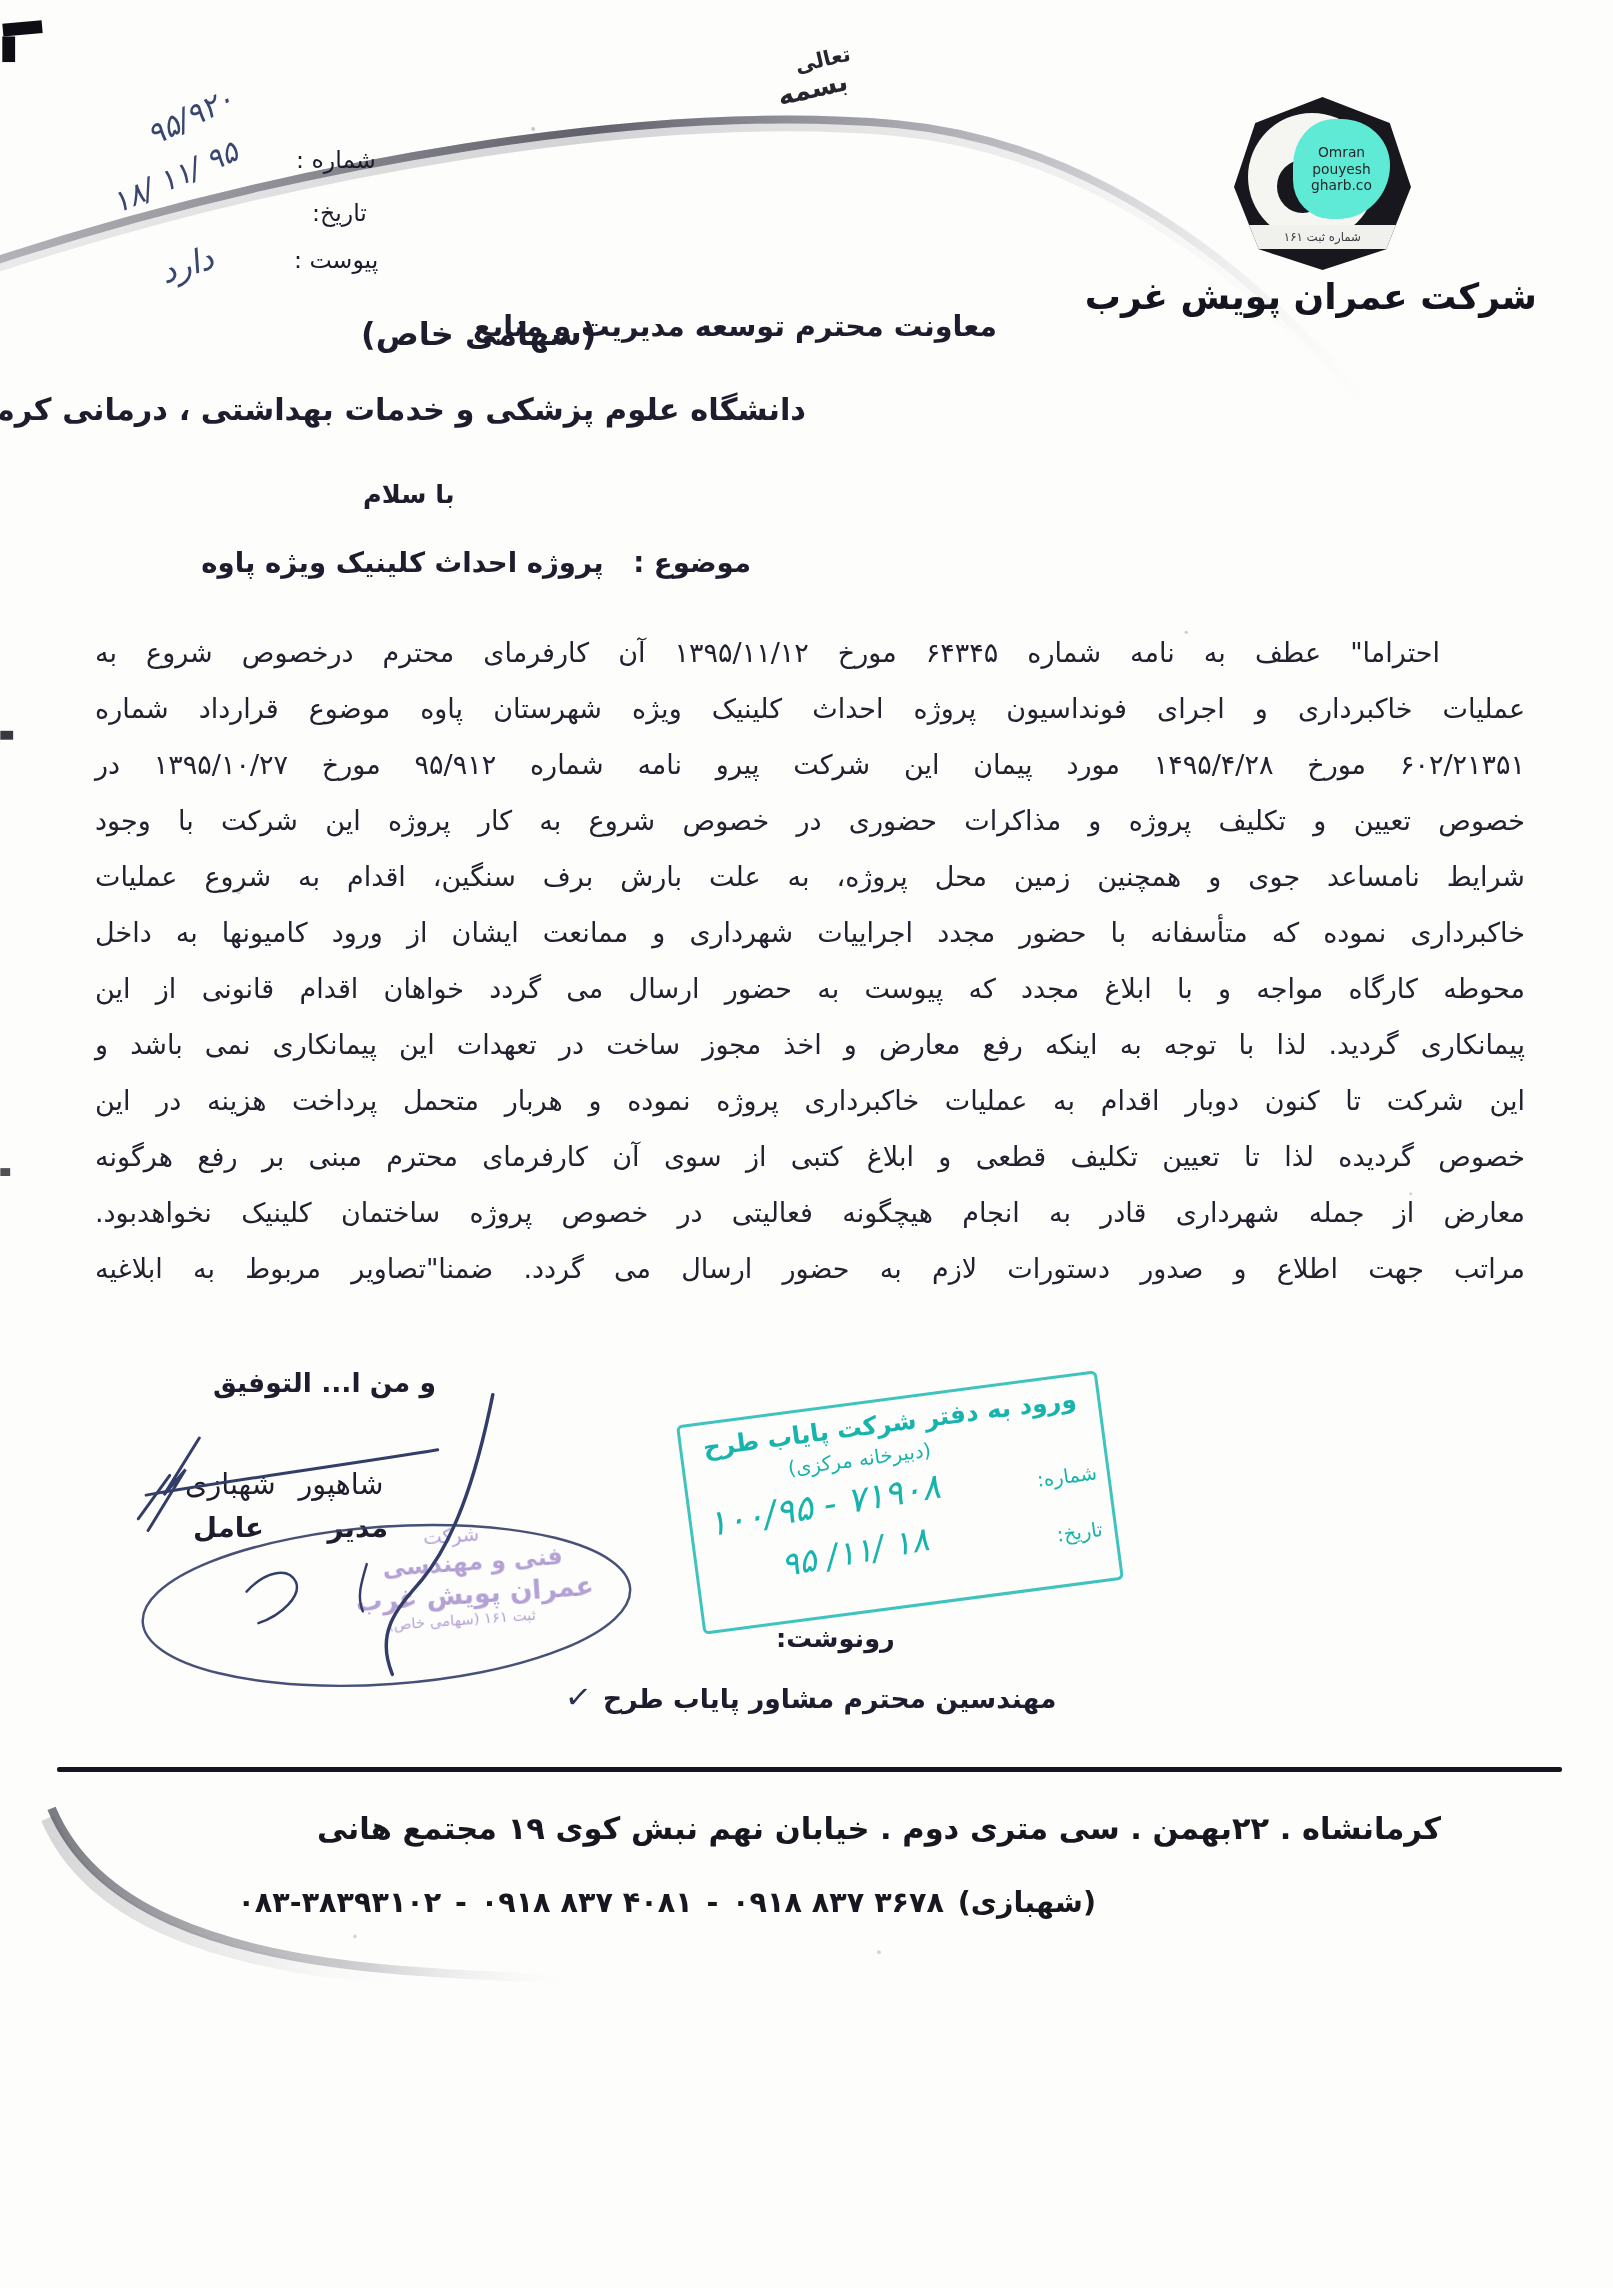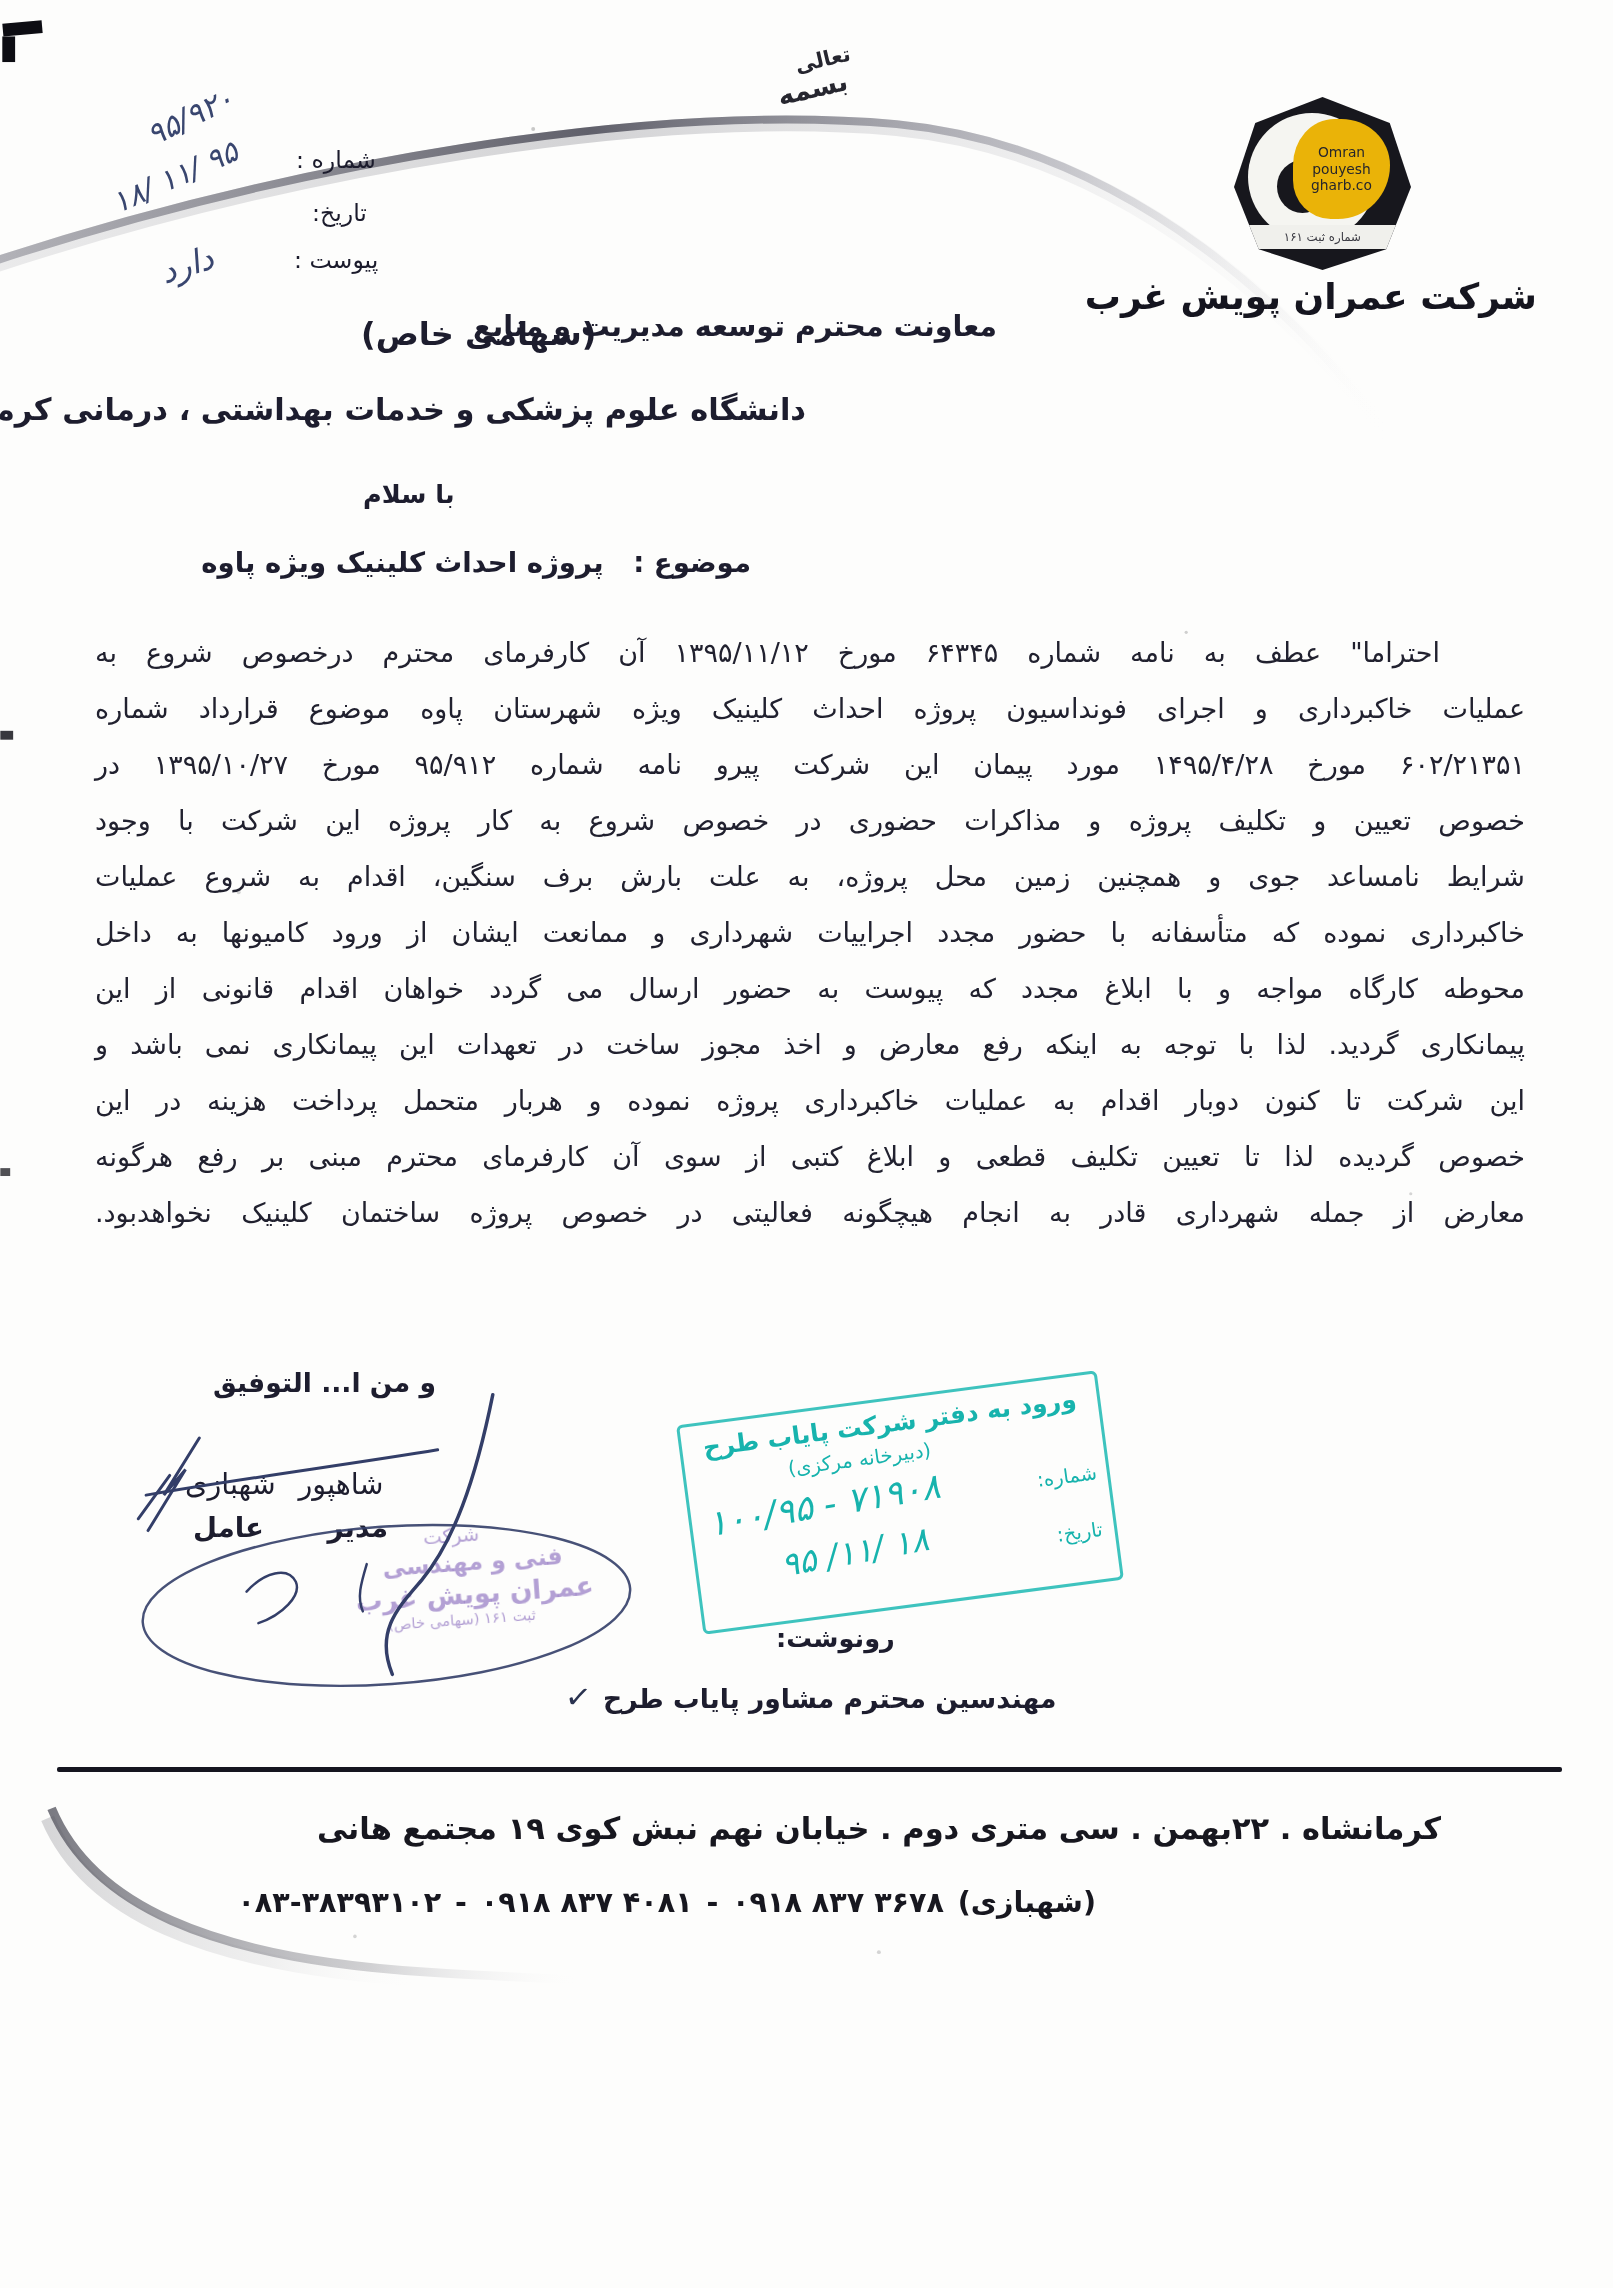--- a/index.html
+++ b/index.html
@@ -30,21 +30,21 @@
 
   
   .emblem { position:absolute; left:1234px; top:97px; width:177px; height:173px;
     background:#17171d; z-index:2;
     clip-path:polygon(50% 0%, 88% 15%, 100% 52%, 86% 88%, 50% 100%, 14% 88%, 0% 52%, 12% 15%); }
   .em-ring { position:absolute; left:13.8px; top:15.8px; width:128px; height:128px;
     border-radius:50%; background:#f5f5f1; }
   .em-hole { position:absolute; left:43px; top:63px; width:51px; height:53px;
     border-radius:50%; background:#17171d; }
   .em-blob { position:absolute; left:59px; top:21.7px; width:97px; height:100px;
-    background:#eab308; border-radius:46% 54% 58% 42% / 50% 50% 58% 42%;
+    background:#5eead4; border-radius:46% 54% 58% 42% / 50% 50% 58% 42%;
     display:flex; align-items:center; justify-content:center; text-align:center; }
   .em-blob span { display:block; font-size:13.8px; line-height:1.18; color:#26262c; }
   .em-band { position:absolute; left:3.9px; top:128px; width:169px; height:23.6px;
     background:#f0f0ec; display:flex; align-items:center; justify-content:center; }
   .em-band span { font-size:11.8px; color:#3a3a42; direction:rtl; }
 
   .company-name { right:77px; top:276px; font-size:36px; font-weight:bold; color:#15151f; }
   .company-type { left:361px; top:315px; font-size:32px; font-weight:bold; }
   .recipient-1 { right:617px; top:309px; font-size:28.6px; font-weight:bold;text-align:center; }
   .recipient-2 { right:808px; top:392px; font-size:30.5px; font-weight:bold; }
@@ -186,20 +186,21 @@
     <div class="bline">عملیات خاکبرداری و اجرای فونداسیون پروژه احداث کلینیک ویژه شهرستان پاوه موضوع قرارداد شماره</div>
     <div class="bline">۶۰۲/۲۱۳۵۱ مورخ ۱۴۹۵/۴/۲۸ مورد پیمان این شرکت پیرو نامه شماره ۹۵/۹۱۲ مورخ ۱۳۹۵/۱۰/۲۷ در</div>
     <div class="bline">خصوص تعیین و تکلیف پروژه و مذاکرات حضوری در خصوص شروع به کار پروژه این شرکت با وجود</div>
     <div class="bline">شرایط نامساعد جوی و همچنین زمین محل پروژه، به علت بارش برف سنگین، اقدام به شروع عملیات</div>
     <div class="bline">خاکبرداری نموده که متأسفانه با حضور مجدد اجراییات شهرداری و ممانعت ایشان از ورود کامیونها به داخل</div>
     <div class="bline">محوطه کارگاه مواجه و با ابلاغ مجدد که پیوست به حضور ارسال می گردد خواهان اقدام قانونی از این</div>
     <div class="bline">پیمانکاری گردید. لذا با توجه به اینکه رفع معارض و اخذ مجوز ساخت در تعهدات این پیمانکاری نمی باشد و</div>
     <div class="bline">این شرکت تا کنون دوبار اقدام به عملیات خاکبرداری پروژه نموده و هربار متحمل پرداخت هزینه در این</div>
     <div class="bline">خصوص گردیده لذا تا تعیین تکلیف قطعی و ابلاغ کتبی از سوی آن کارفرمای محترم مبنی بر رفع هرگونه</div>
     <div class="bline">معارض از جمله شهرداری قادر به انجام هیچگونه فعالیتی در خصوص پروژه ساختمان کلینیک نخواهدبود.</div>
+    <div class="bline">مراتب جهت اطلاع و صدور دستورات لازم به حضور ارسال می گردد. ضمنا"تصاویر مربوط به ابلاغیه</div>
   </div>
 
   <div class="abs rtl closing z1">و من ا... التوفیق</div>
   <div class="abs rtl signer-name z1">شاهپور شهبازی</div>
   <div class="abs signer-title z1">
     <span>مدیر</span>
     <span>عامل</span>
   </div>
 
   <div class="abs purple-stamp">

